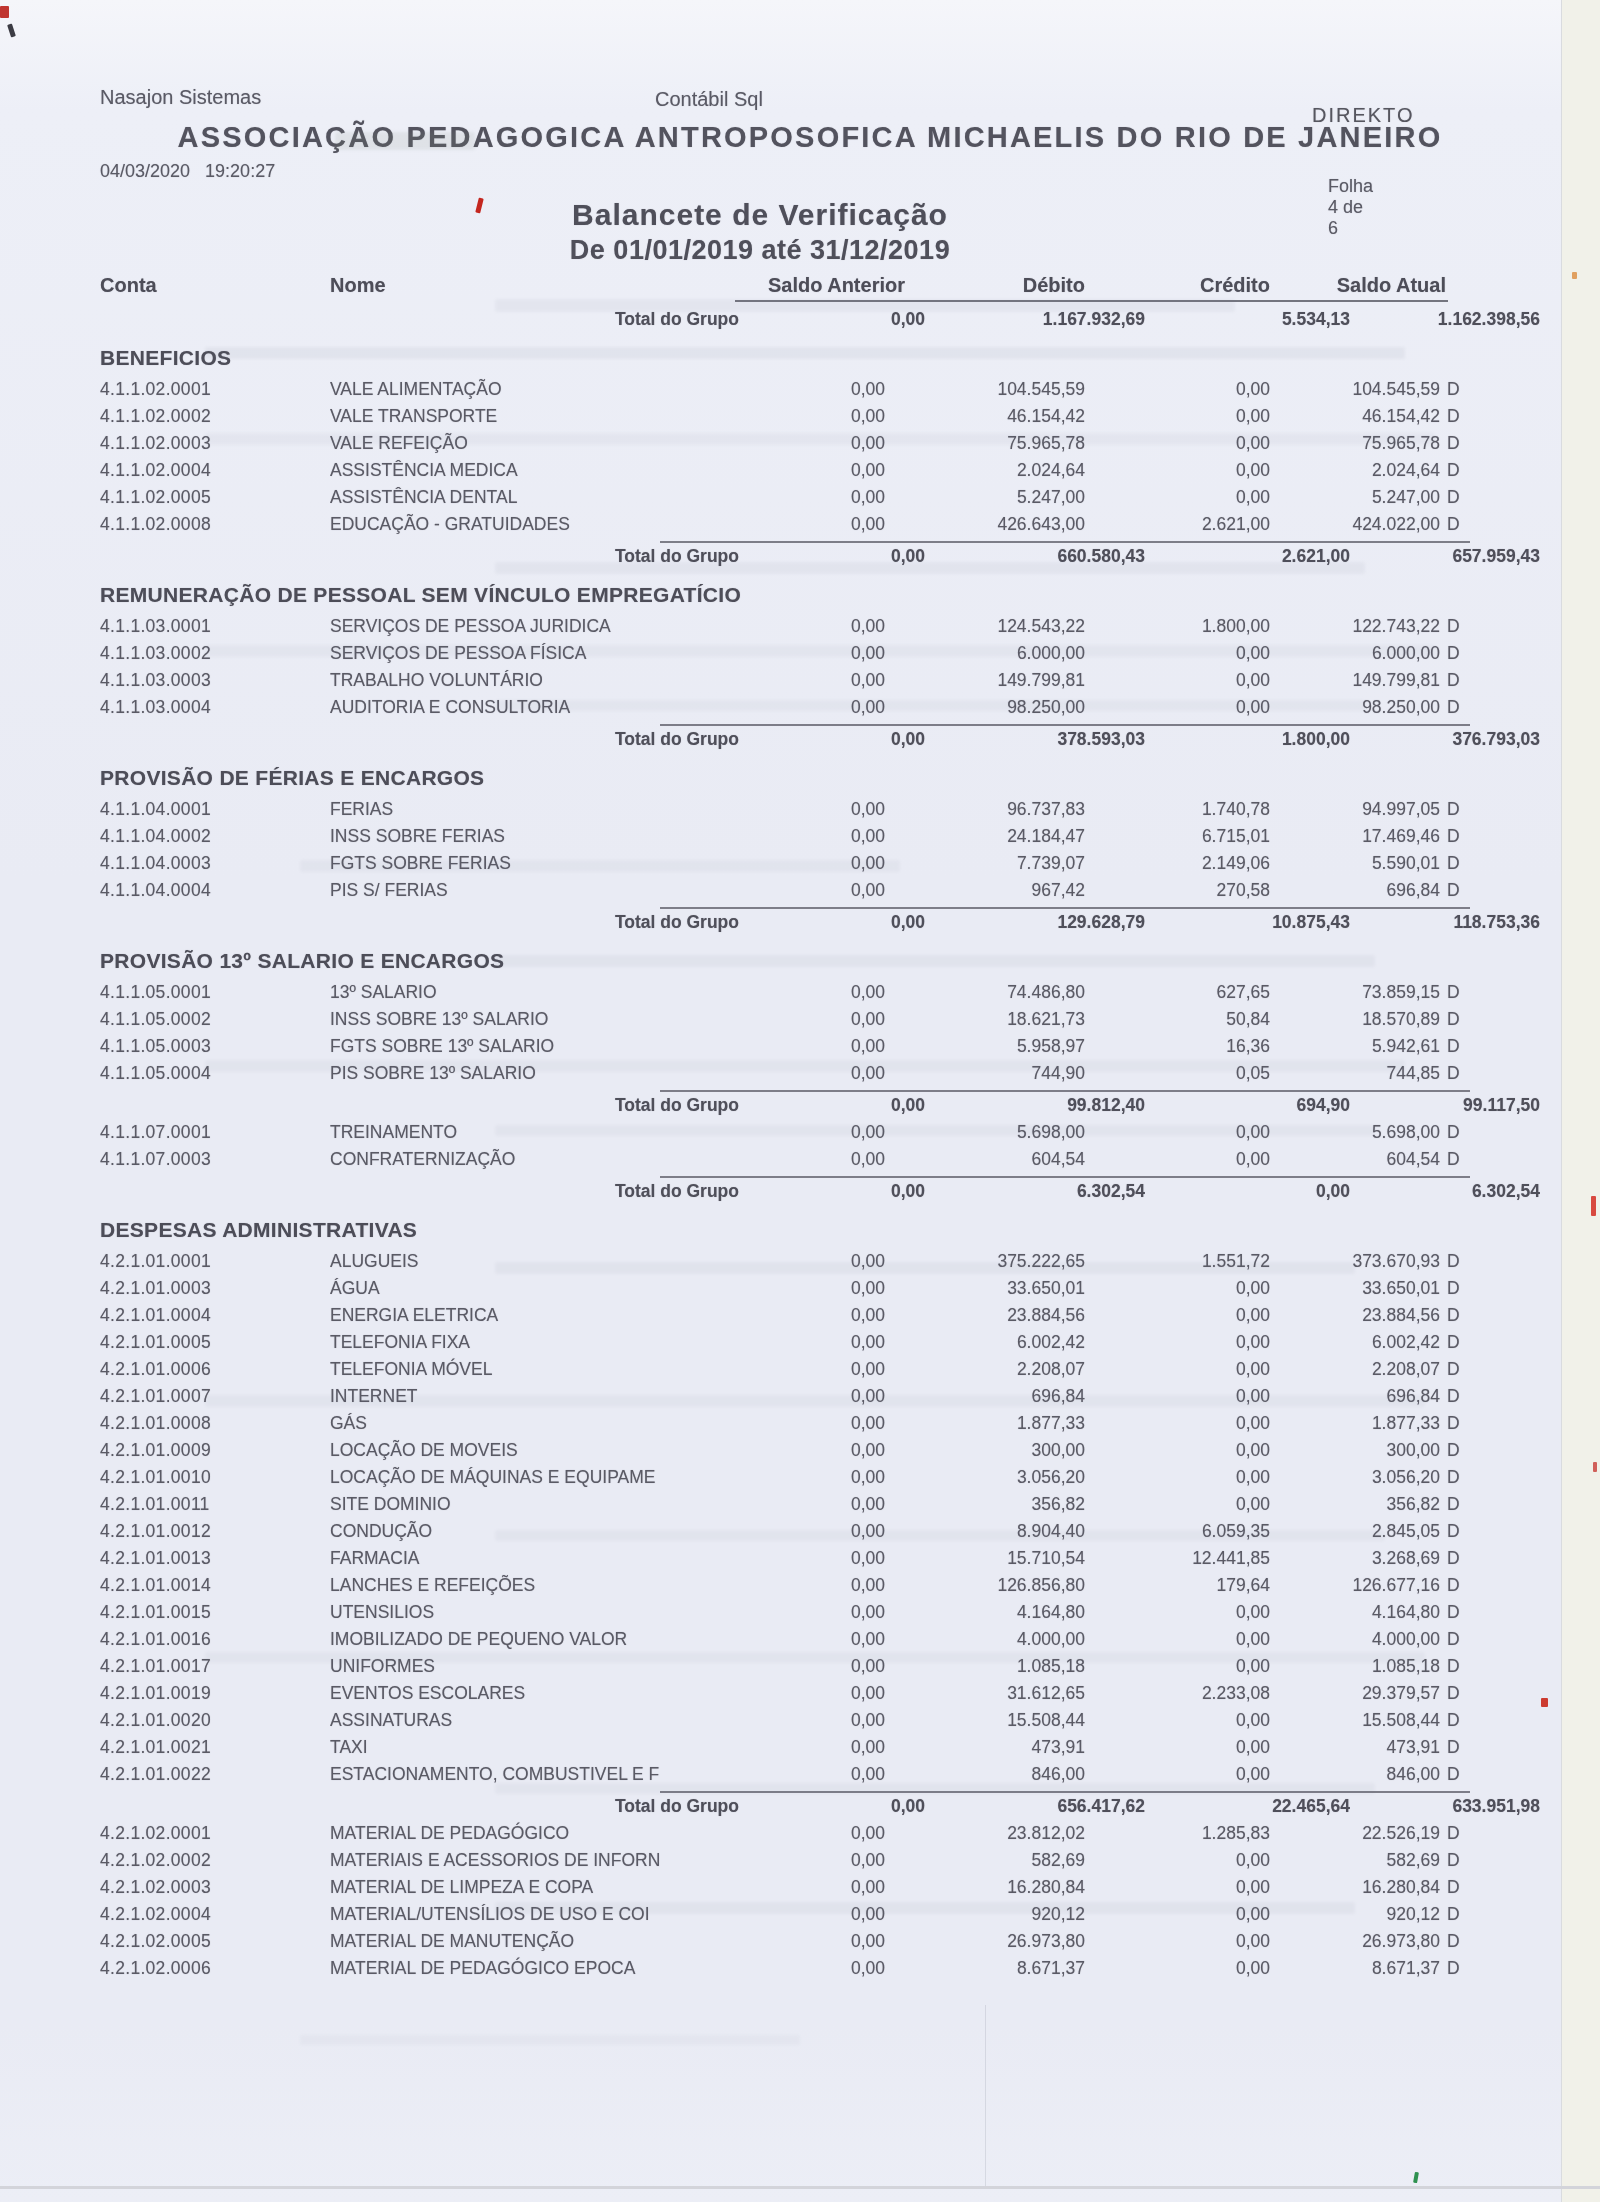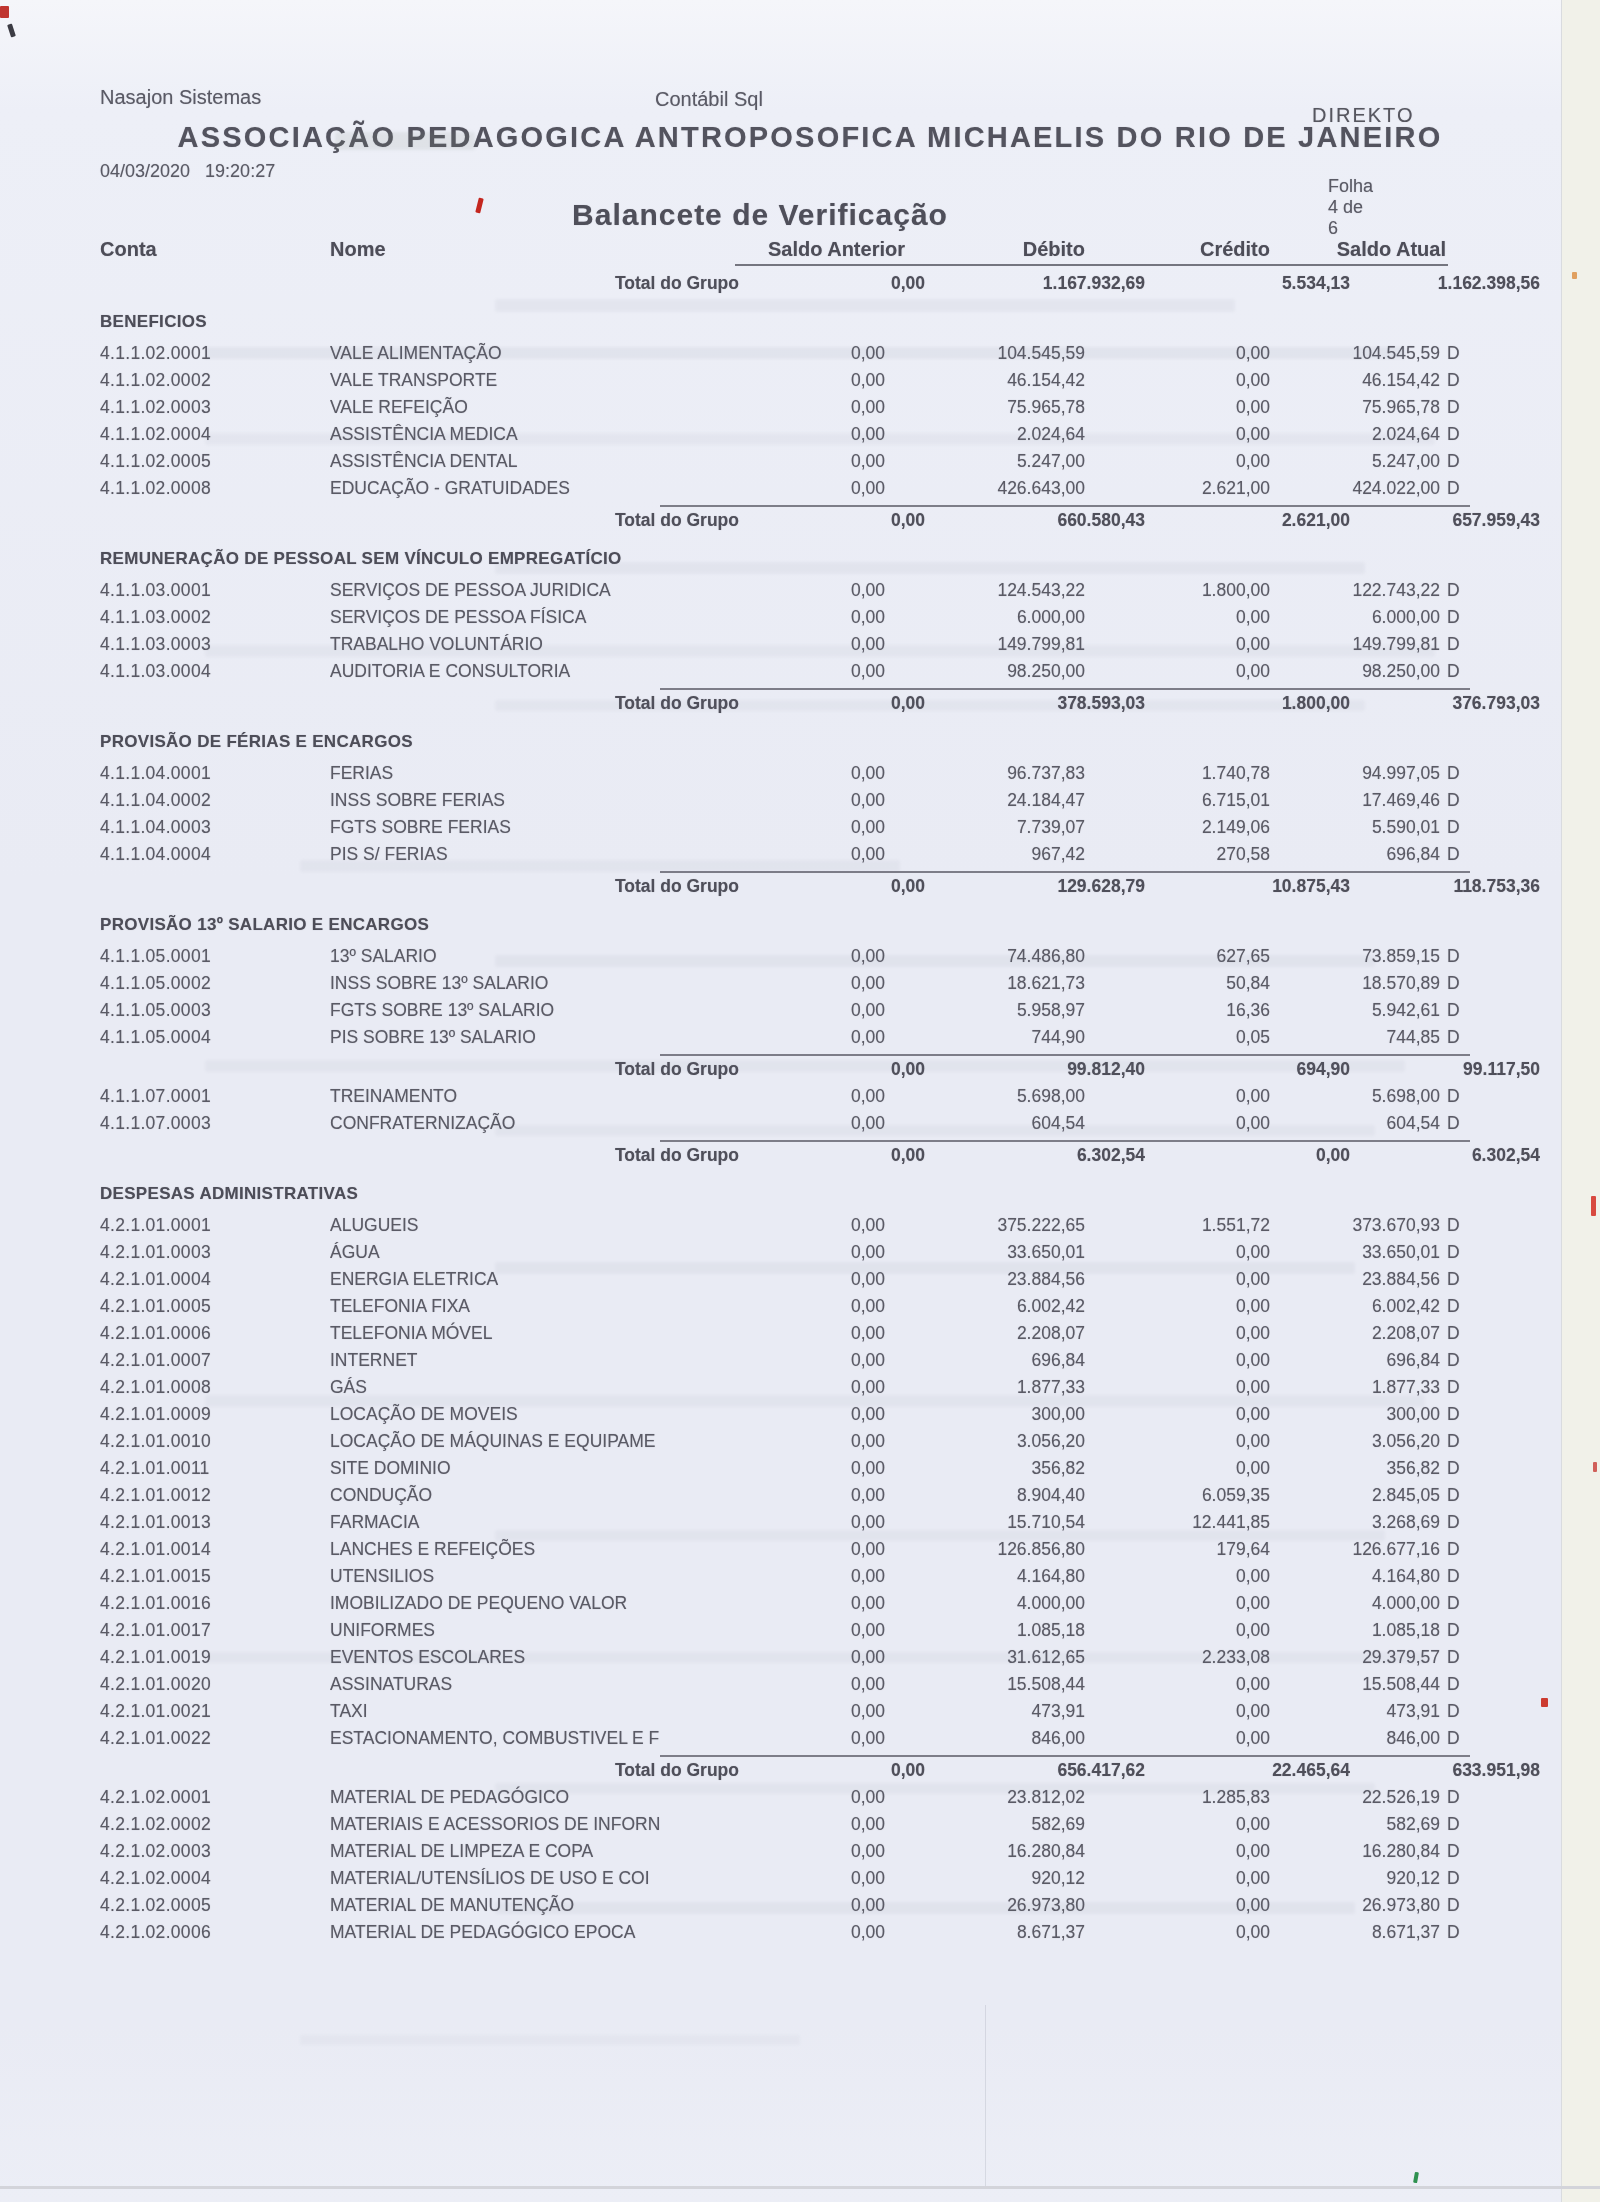--- a/index.html
+++ b/index.html
@@ -25,21 +25,21 @@
   
   .row{display:grid;grid-template-columns:230px 415px 140px 200px 185px 170px 32px;height:27px;font-size:17.5px;}
   .cell{line-height:27px;white-space:nowrap;overflow:hidden;}
   .num{text-align:right;}
   .dc{padding-left:7px;}
   .thead{height:30px;font-size:20px;font-weight:700;color:#4d4d58;}
   .thead .cell{line-height:30px;}
   .th-sa{position:relative;left:20px;}
   .th-sat{position:relative;left:6px;}
   .head-rule{height:2px;background:#5f5f6a;margin-left:635px;width:713px;opacity:.85;margin-bottom:4px;}
-  .sec-heading{font-size:17px;font-weight:700;color:#4d4d58;letter-spacing:.3px;margin:15px 0 9px 0;line-height:19px;}
+  .sec-heading{font-size:21px;font-weight:700;color:#4d4d58;letter-spacing:.3px;margin:15px 0 9px 0;line-height:19px;}
   .total-rule{height:2px;background:#62626d;margin-left:560px;width:810px;opacity:.8;margin-top:3px;}
   .total-row{font-weight:700;color:#4f4f5a;gap:20px;}
   .total-label{text-align:right;padding-right:26px;}
   .conta{letter-spacing:.3px;}
   
   .ghost{position:absolute;filter:blur(1.6px);border-radius:2px;pointer-events:none;}
   .mark{position:absolute;pointer-events:none;border-radius:1px;}
   .edge-strip{position:absolute;top:0;right:0;width:38px;height:100%;background:#f1f1e9;border-left:1px solid #d9dbdf;}
   .bottom-band{position:absolute;left:0;bottom:0;width:100%;height:13px;
     background:linear-gradient(90deg,#141414,#3d3d3d 16%,#9999928 20%,#262626 28%,#454545 52%,#1d1d1d 72%,#55504a 88%,#121212);}
@@ -60,20 +60,21 @@
     </div>
 
     <div class="company txt">ASSOCIAÇÃO PEDAGOGICA ANTROPOSOFICA MICHAELIS DO RIO DE JANEIRO</div>
 
     <div class="hrow2">
       <span class="datetime txt">04/03/2020   19:20:27</span>
       <span class="folha txt">Folha 4 de 6</span>
     </div>
 
     <div class="title txt">Balancete de Verificação</div>
+    <div class="period txt">De 01/01/2019 até 31/12/2019</div>
 
     <div class="row thead">
       <span class="cell txt">Conta</span>
       <span class="cell txt">Nome</span>
       <span class="cell num th-sa txt">Saldo Anterior</span>
       <span class="cell num txt">Débito</span>
       <span class="cell num txt">Crédito</span>
       <span class="cell num th-sat txt">Saldo Atual</span>
       <span class="cell"></span>
     </div>

